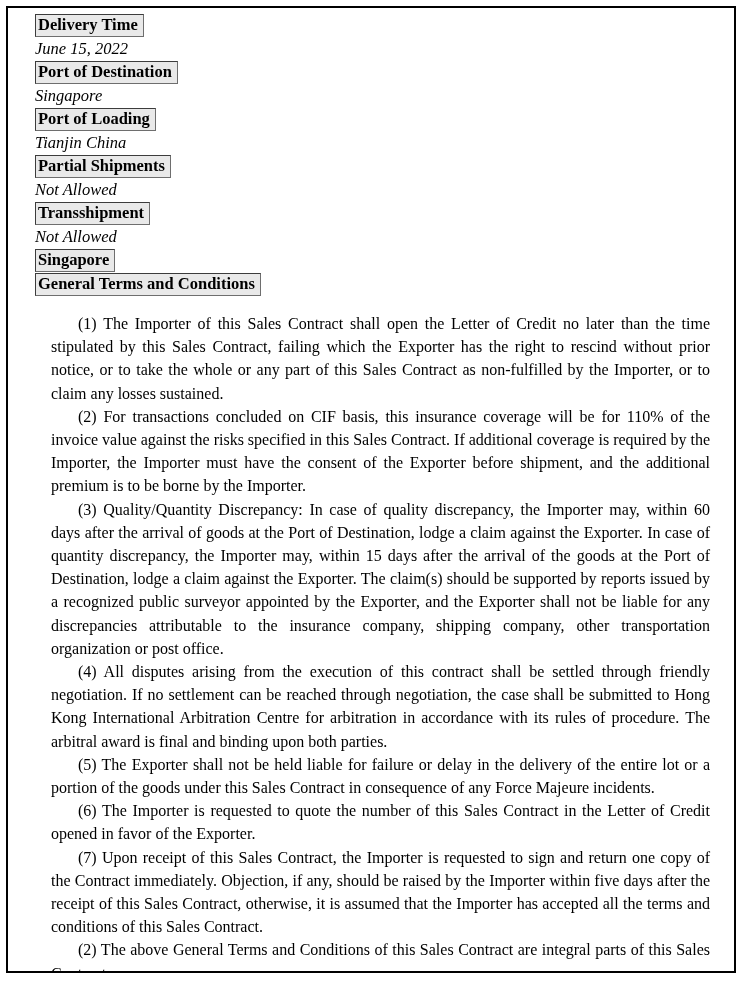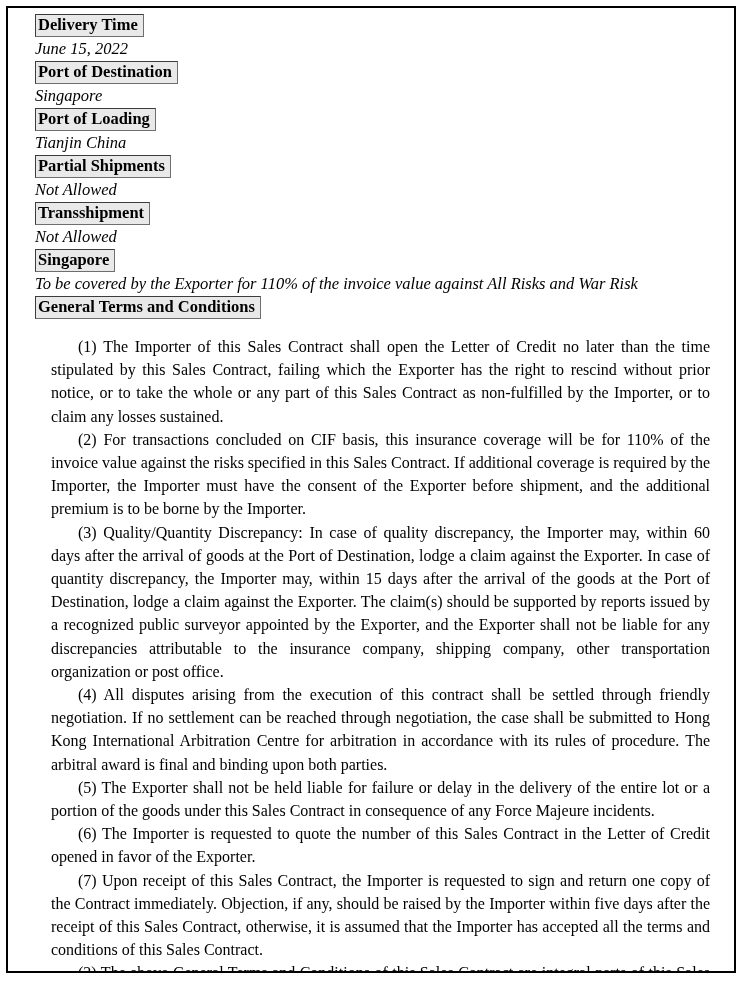--- a/index.html
+++ b/index.html
@@ -79,21 +79,20 @@
       <div class="field-value">Not Allowed</div>
     </div>
 
     <div class="field">
       <span class="field-label-box" style="">Transshipment</span>
       <div class="field-value">Not Allowed</div>
     </div>
 
     <div class="field">
       <span class="field-label-box">Singapore</span>
-      <div class="field-value">To be covered by the Exporter for 110% of the invoice value against All Risks and War Risk</div>
     </div>
 
     <span class="field-label-box">General Terms and Conditions</span>
   </section>
 
   <section class="terms">
     <p>(1) The Importer of this Sales Contract shall open the Letter of Credit no later than the time stipulated by this Sales Contract, failing which the Exporter has the right to rescind without prior notice, or to take the whole or any part of this Sales Contract as non-fulfilled by the Importer, or to claim any losses sustained.</p>
     <p>(2) For transactions concluded on CIF basis, this insurance coverage will be for 110% of the invoice value against the risks specified in this Sales Contract. If additional coverage is required by the Importer, the Importer must have the consent of the Exporter before shipment, and the additional premium is to be borne by the Importer.</p>
     <p>(3) Quality/Quantity Discrepancy: In case of quality discrepancy, the Importer may, within 60 days after the arrival of goods at the Port of Destination, lodge a claim against the Exporter. In case of quantity discrepancy, the Importer may, within 15 days after the arrival of the goods at the Port of Destination, lodge a claim against the Exporter. The claim(s) should be supported by reports issued by a recognized public surveyor appointed by the Exporter, and the Exporter shall not be liable for any discrepancies attributable to the insurance company, shipping company, other transportation organization or post office.</p>
     <p>(4) All disputes arising from the execution of this contract shall be settled through friendly negotiation. If no settlement can be reached through negotiation, the case shall be submitted to Hong Kong International Arbitration Centre for arbitration in accordance with its rules of procedure. The arbitral award is final and binding upon both parties.</p>

